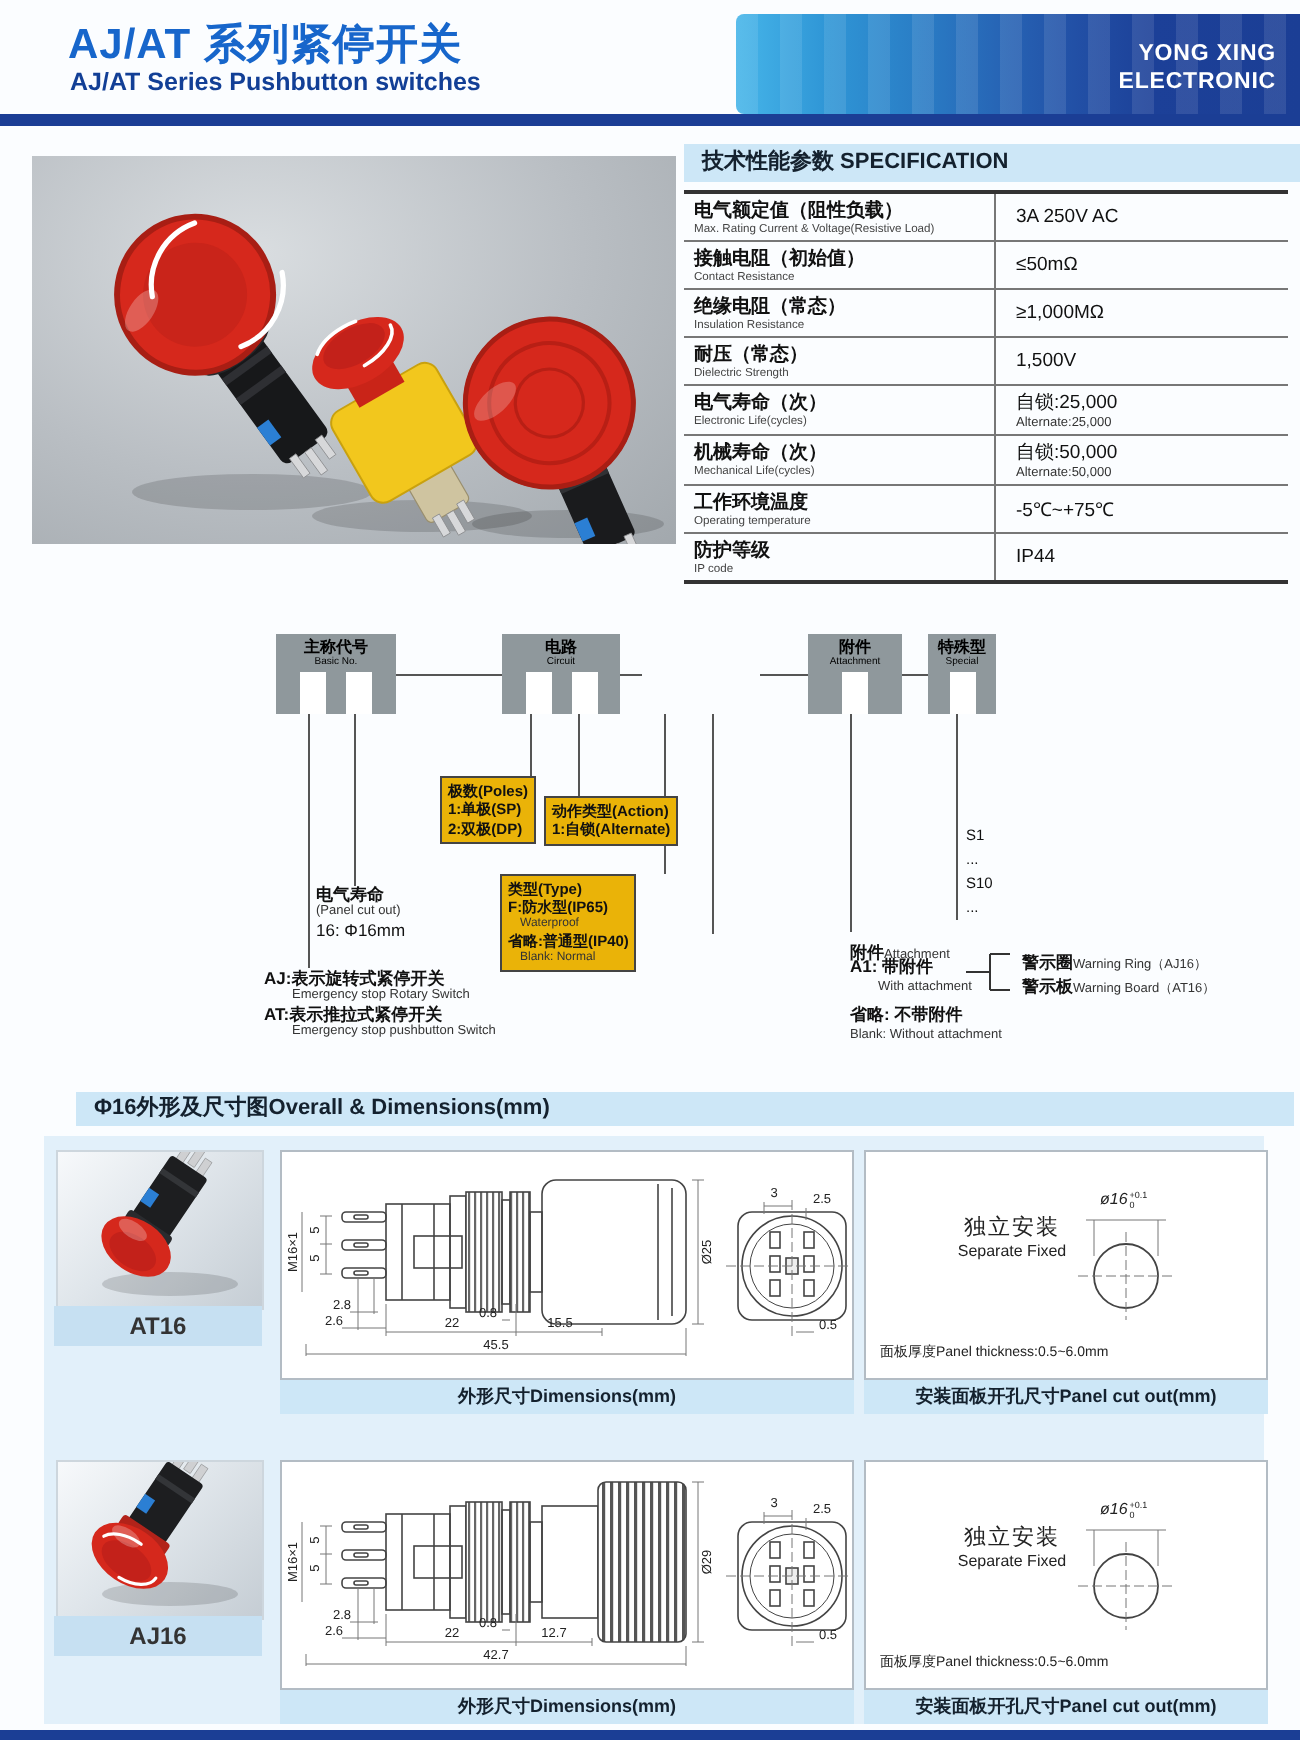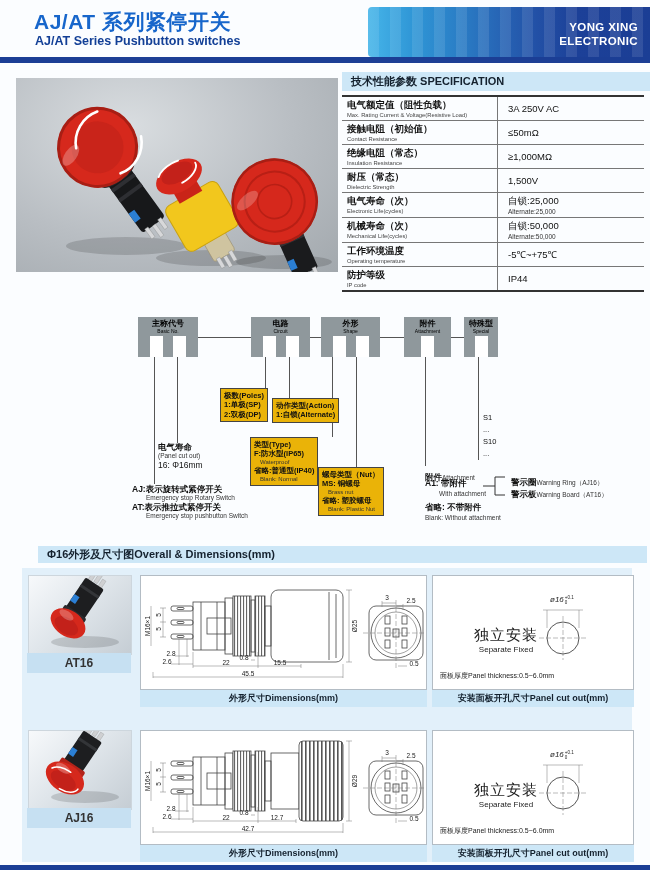--- a/index.html
+++ b/index.html
@@ -49,21 +49,21 @@
   .panel{position:absolute;background:#fff;border:1px solid #b3bcc4;}
   .caption{position:absolute;background:#cde7f7;color:#14212e;font-size:9px;font-weight:bold;
            text-align:center;line-height:17px;}
   .imgpanel{position:absolute;width:102px;height:78px;border:1px solid #cdd6dd;
     background:linear-gradient(135deg,#f7f9fb 0%,#e0e6eb 45%,#c5cdd4 100%);}
   .modelbar{position:absolute;width:104px;height:20px;background:#c6e0f2;color:#333;
     font-size:12px;font-weight:bold;text-align:center;line-height:20px;}
   .dim{position:absolute;font-size:6.5px;color:#222;transform:translate(-50%,-50%);white-space:nowrap;}
   .vdim{position:absolute;font-size:6.5px;color:#222;transform:translate(-50%,-50%) rotate(-90deg);white-space:nowrap;}
   .mountblk{position:absolute;left:18px;top:30px;width:110px;text-align:center;}
-  .mount-cn{font-size:15px;color:#222;letter-spacing:1px;margin-top:20px;}
+  .mount-cn{font-size:11px;color:#222;letter-spacing:1px;}
   .mount-en{font-size:8px;color:#222;}
   .thick{position:absolute;left:7px;top:95px;font-size:7px;color:#222;white-space:nowrap;}
   .holelbl{position:absolute;left:117px;top:19px;display:flex;align-items:flex-start;}
   .hole-main{font-size:8px;color:#222;font-style:italic;}
   .hole-tol{display:flex;flex-direction:column;margin-left:1px;}
   .hole-tp{font-size:4.5px;color:#222;line-height:5px;}
   .hole-tm{font-size:4.5px;color:#222;line-height:5px;}
 </style>
 </head>
 <body>
@@ -218,28 +218,20 @@
       </div>
   </div>
   <div class="obox" style="left:251px;width:59px;">
     <div class="obox-cn">电路</div>
     <div class="obox-en">Circuit</div>
     <div class="slots">
         <span class="slot"></span>
         <span class="slot"></span>
       </div>
   </div>
-  <div class="obox" style="left:321px;width:59px;">
-    <div class="obox-cn">外形</div>
-    <div class="obox-en">Shape</div>
-    <div class="slots">
-        <span class="slot"></span>
-        <span class="slot"></span>
-      </div>
-  </div>
   <div class="obox" style="left:404px;width:47px;">
     <div class="obox-cn">附件</div>
     <div class="obox-en">Attachment</div>
     <div class="slots">
         <span class="slot"></span>
       </div>
   </div>
   <div class="obox" style="left:464px;width:34px;">
     <div class="obox-cn">特殊型</div>
     <div class="obox-en">Special</div>
@@ -273,27 +265,20 @@
   </div>
 
   <div class="callout" style="left:250px;top:437px;">
     <div class="c-cn">类型(Type)</div>
     <div class="c-cn">F:防水型(IP65)</div>
     <div class="c-sm">Waterproof</div>
     <div class="c-cn">省略:普通型(IP40)</div>
     <div class="c-sm">Blank: Normal</div>
   </div>
 
-  <div class="callout" style="left:318px;top:467px;">
-    <div class="c-cn">螺母类型（Nut）</div>
-    <div class="c-cn">MS: 铜螺母</div>
-    <div class="c-sm">Brass nut</div>
-    <div class="c-cn">省略: 塑胶螺母</div>
-    <div class="c-sm">Blank: Plastic Nut</div>
-  </div>
 
   <div class="abs" style="left:158px;top:442px;">
     <div class="lbl-cn">电气寿命</div>
     <div class="lbl-sm">(Panel cut out)</div>
     <div class="lbl-cn" style="font-weight:normal;">16: Φ16mm</div>
   </div>
 
   <div class="abs" style="left:132px;top:484px;">
     <div class="lbl-cn">AJ:表示旋转式紧停开关</div>
     <div class="lbl-sm" style="padding-left:14px;">Emergency stop Rotary Switch</div>

